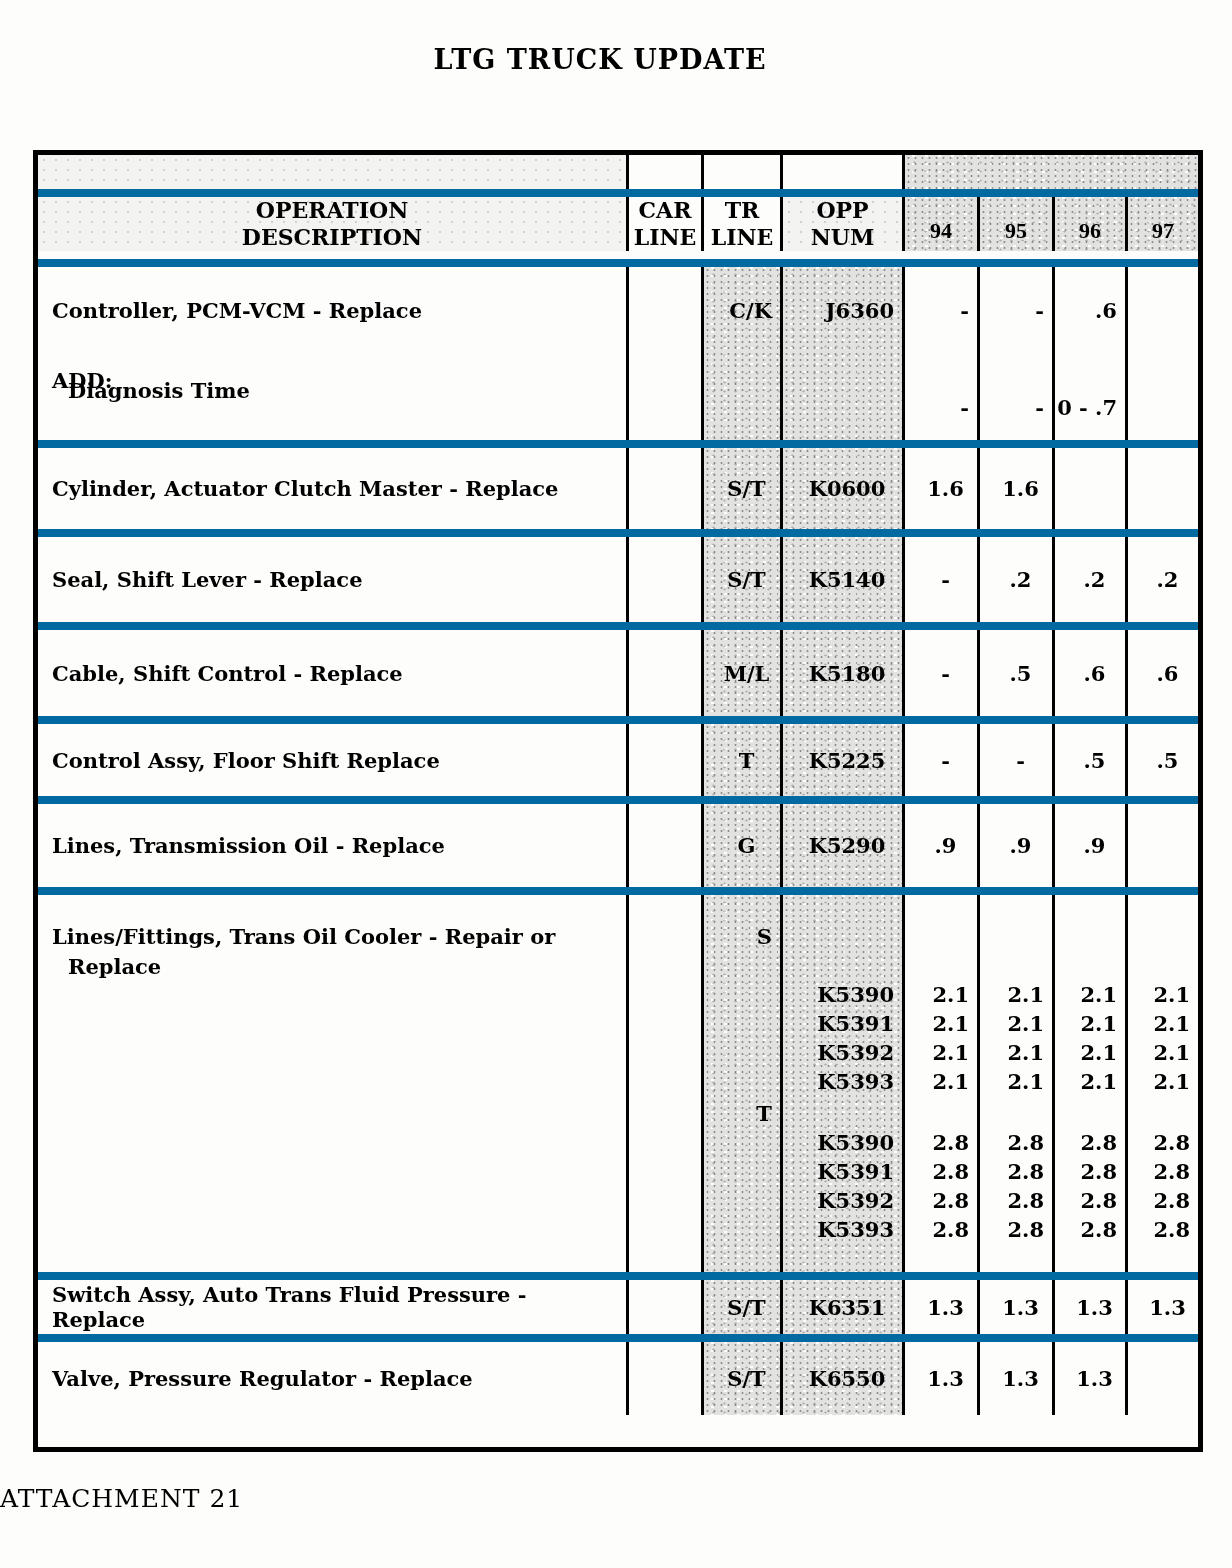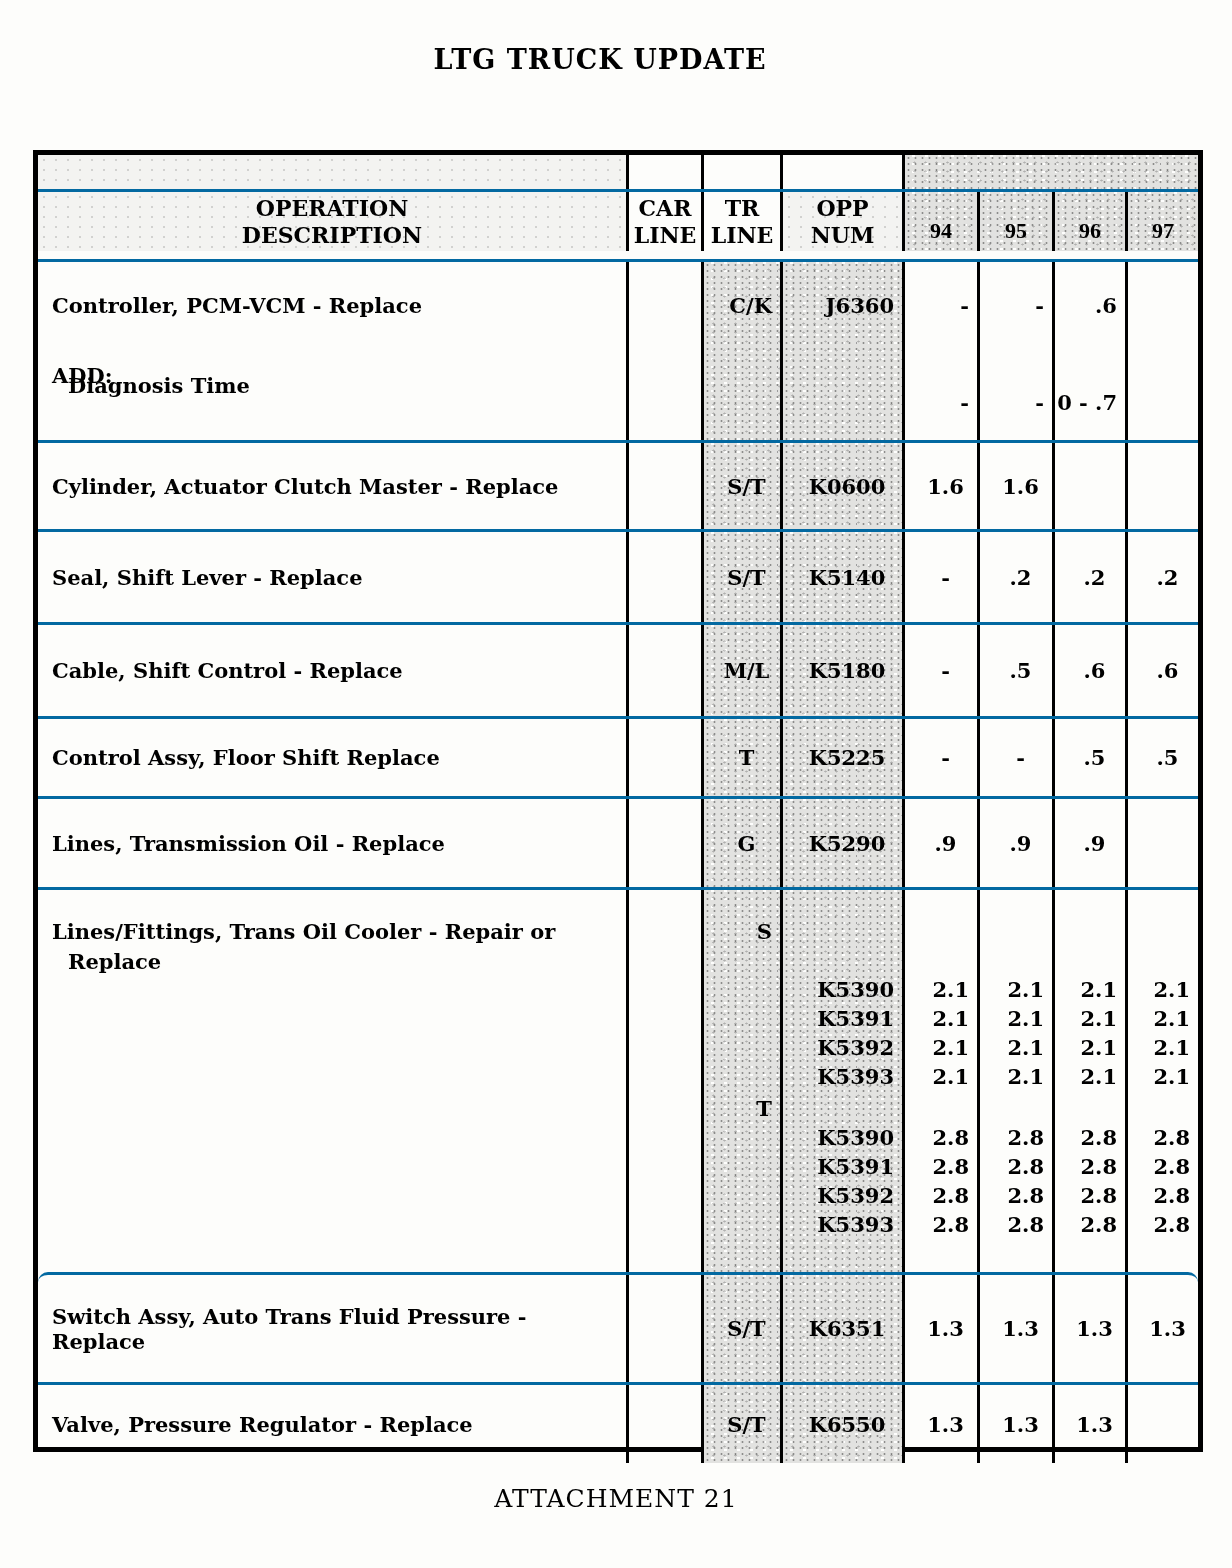--- a/index.html
+++ b/index.html
@@ -13,45 +13,44 @@
     margin: 0 auto;
     overflow: hidden;
   }
   .doc-title {
     position: absolute; top: 44px; left: 0; width: 1200px;
     text-align: center;
     font-size: 27px; font-weight: bold; letter-spacing: 1px;
   }
   .doc-footer {
     position: absolute; top: 1484px; left: 0; width: 1232px;
-    text-align: center;
     font-size: 25px; font-weight: normal; letter-spacing: 1px;
   }
   .tbl {
     position: absolute; left: 33px; top: 150px;
     width: 1170px; height: 1302px;
     border: 5px solid #000;
     font-weight: bold; font-size: 21px;
   }
   .row {
     display: grid;
     grid-template-columns: 588px 75px 79px 122px 75px 75px 73px 73px;
-    border-top: 3px solid #0369a1;
+    border-top: 8px solid #0369a1;
   }
   .row.strip { grid-template-columns: 588px 75px 79px 122px 296px; border-top: none; }
   .r-strip { height: 34px; }
   .r-head  { height: 62px; }
   .r1 { height: 181px; margin-top: 8px; }
   .r2 { height: 89px; }
   .r3 { height: 93px; }
   .r4 { height: 94px; }
   .r5 { height: 80px; }
   .r6 { height: 91px; }
   .r7 { height: 385px; }
-  .r8 { height: 110px; border-radius: 10px; }
+  .r8 { height: 62px; }
   .r9 { height: 81px; }
   .cell { border-left: 3px solid #000; position: relative; overflow: hidden; }
   .cell:first-child { border-left: none; }
   .ctr { display: flex; align-items: center; justify-content: center; padding-left: 9px; }
   .desc { display: flex; align-items: center; padding-left: 14px; }
   .line { position: absolute; line-height: 28px; white-space: nowrap; }
   .cline { left: 0; right: 8px; text-align: right; }
   .hcell { display: flex; flex-direction: column; align-items: center; justify-content: center; line-height: 27px; font-size: 22px; text-align: center; }
   .hyear { justify-content: flex-end; padding-bottom: 7px; font-family: Liberation Serif, serif; }
   

